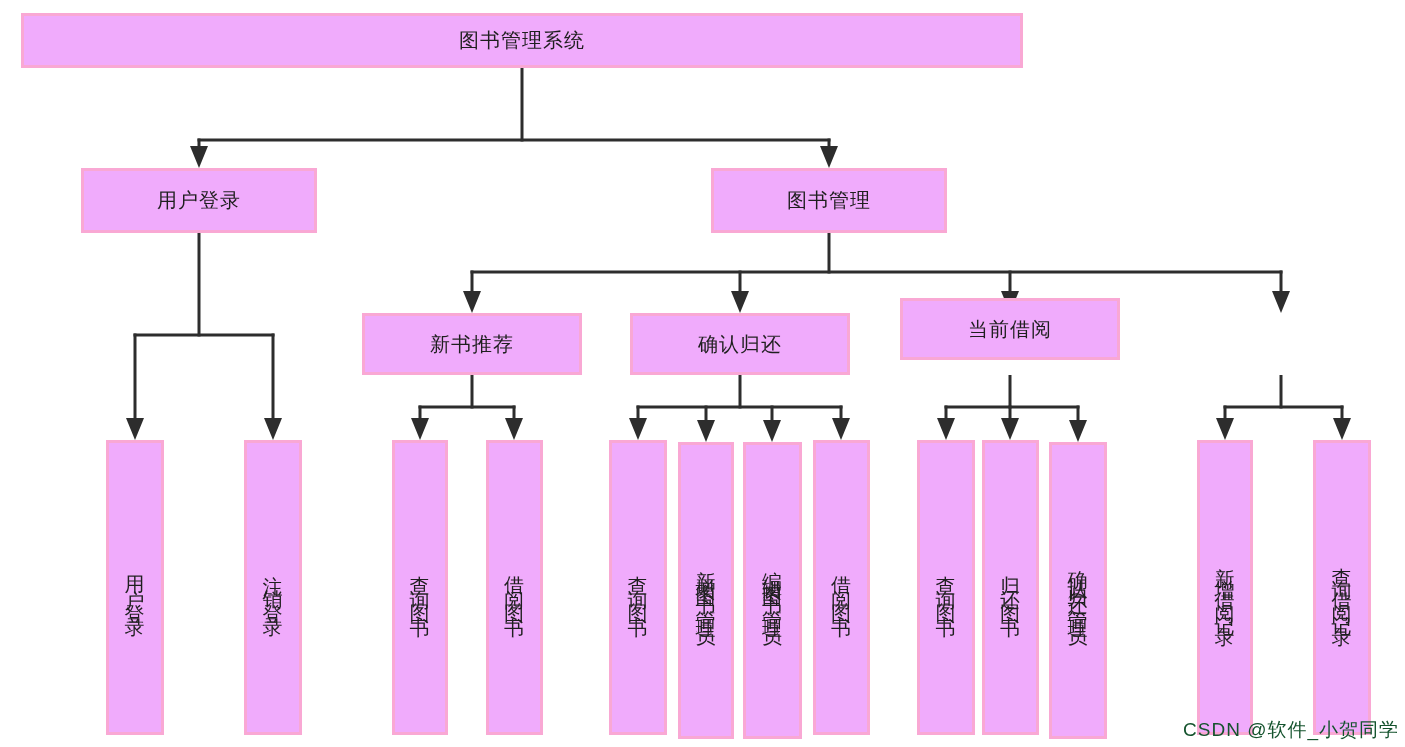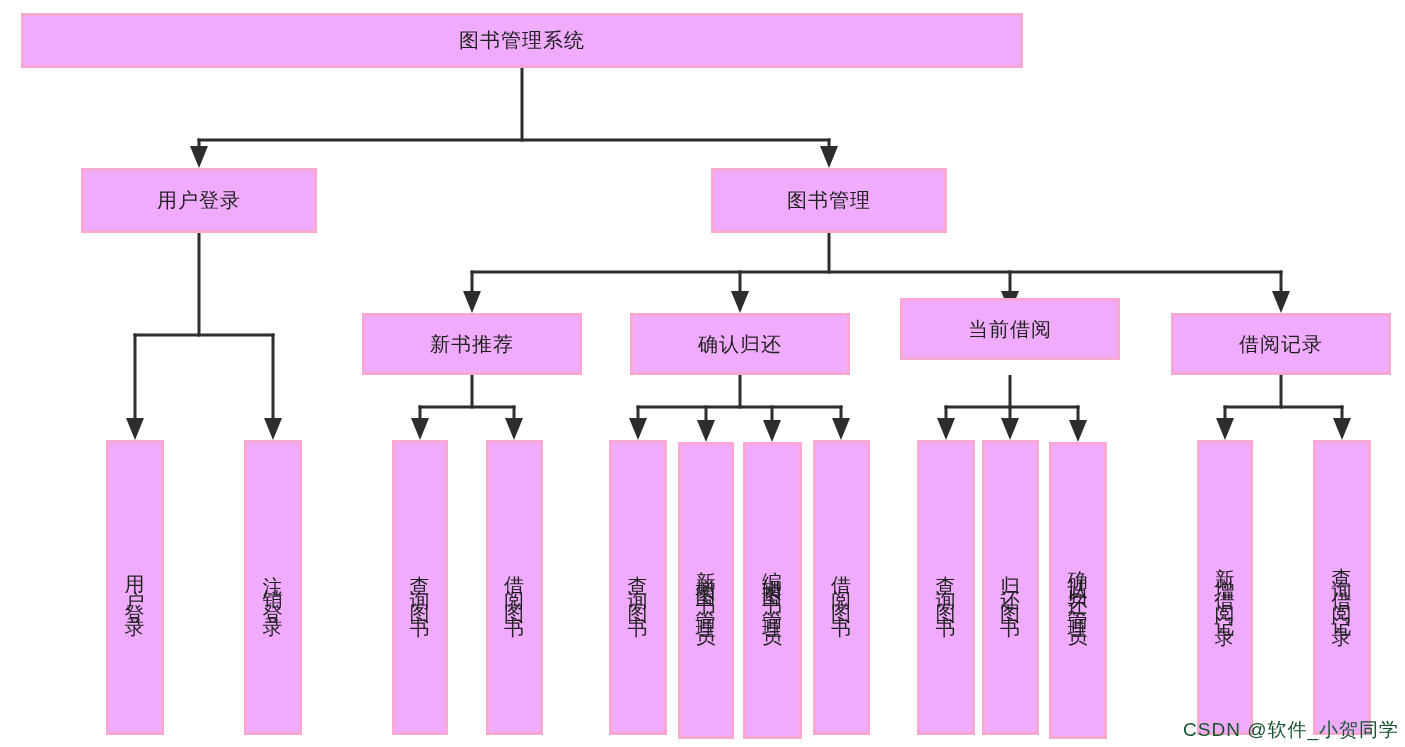--- a/index.html
+++ b/index.html
@@ -167,23 +167,20 @@
 
   <div class="node" id="n-newrec">
     <span class="lbl">新书推荐</span>
   </div>
   <div class="node" id="n-borrow">
     <span class="lbl">确认归还</span>
   </div>
   <div class="node" id="n-current">
     <span class="lbl">当前借阅</span>
   </div>
-  <div class="node" id="n-record">
-    <span class="lbl">借阅记录</span>
-  </div>
 
   <div class="node vnode" id="lf-0">
     <span class="lbl">用户登录</span>
   </div>
   <div class="node vnode" id="lf-1">
     <span class="lbl">注销登录</span>
   </div>
   <div class="node vnode" id="lf-2">
     <span class="lbl">查询图书</span>
   </div>

